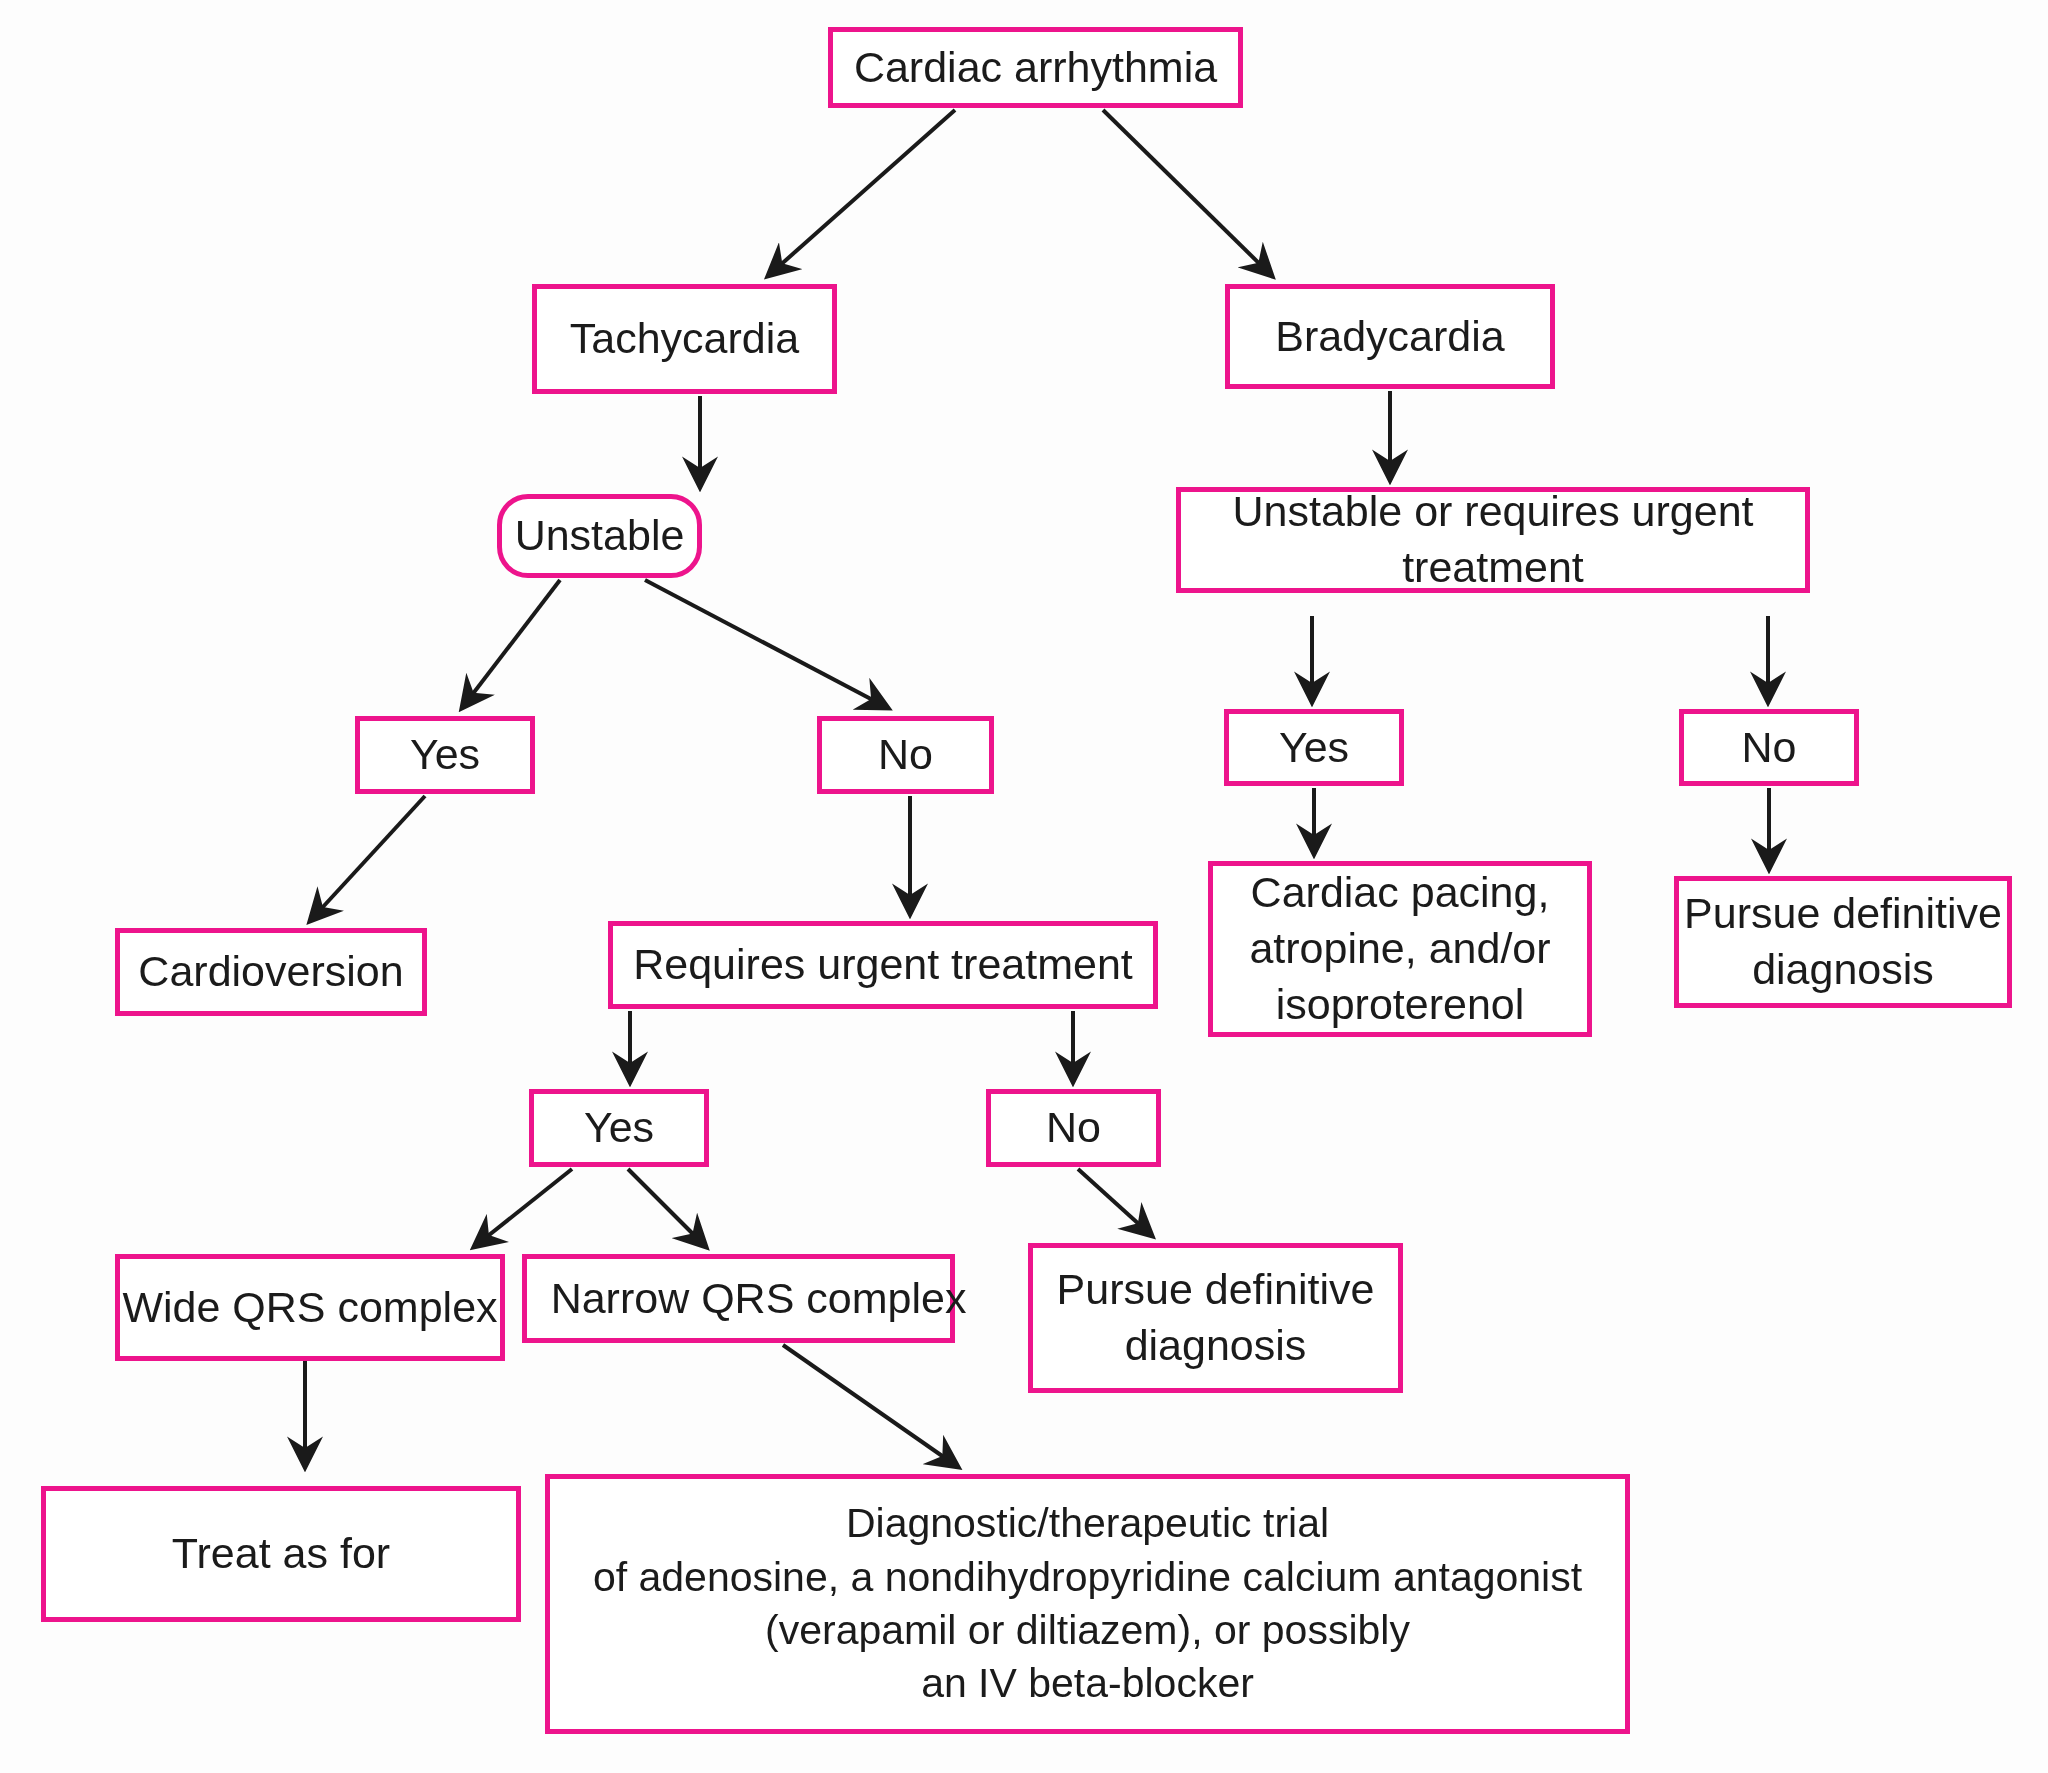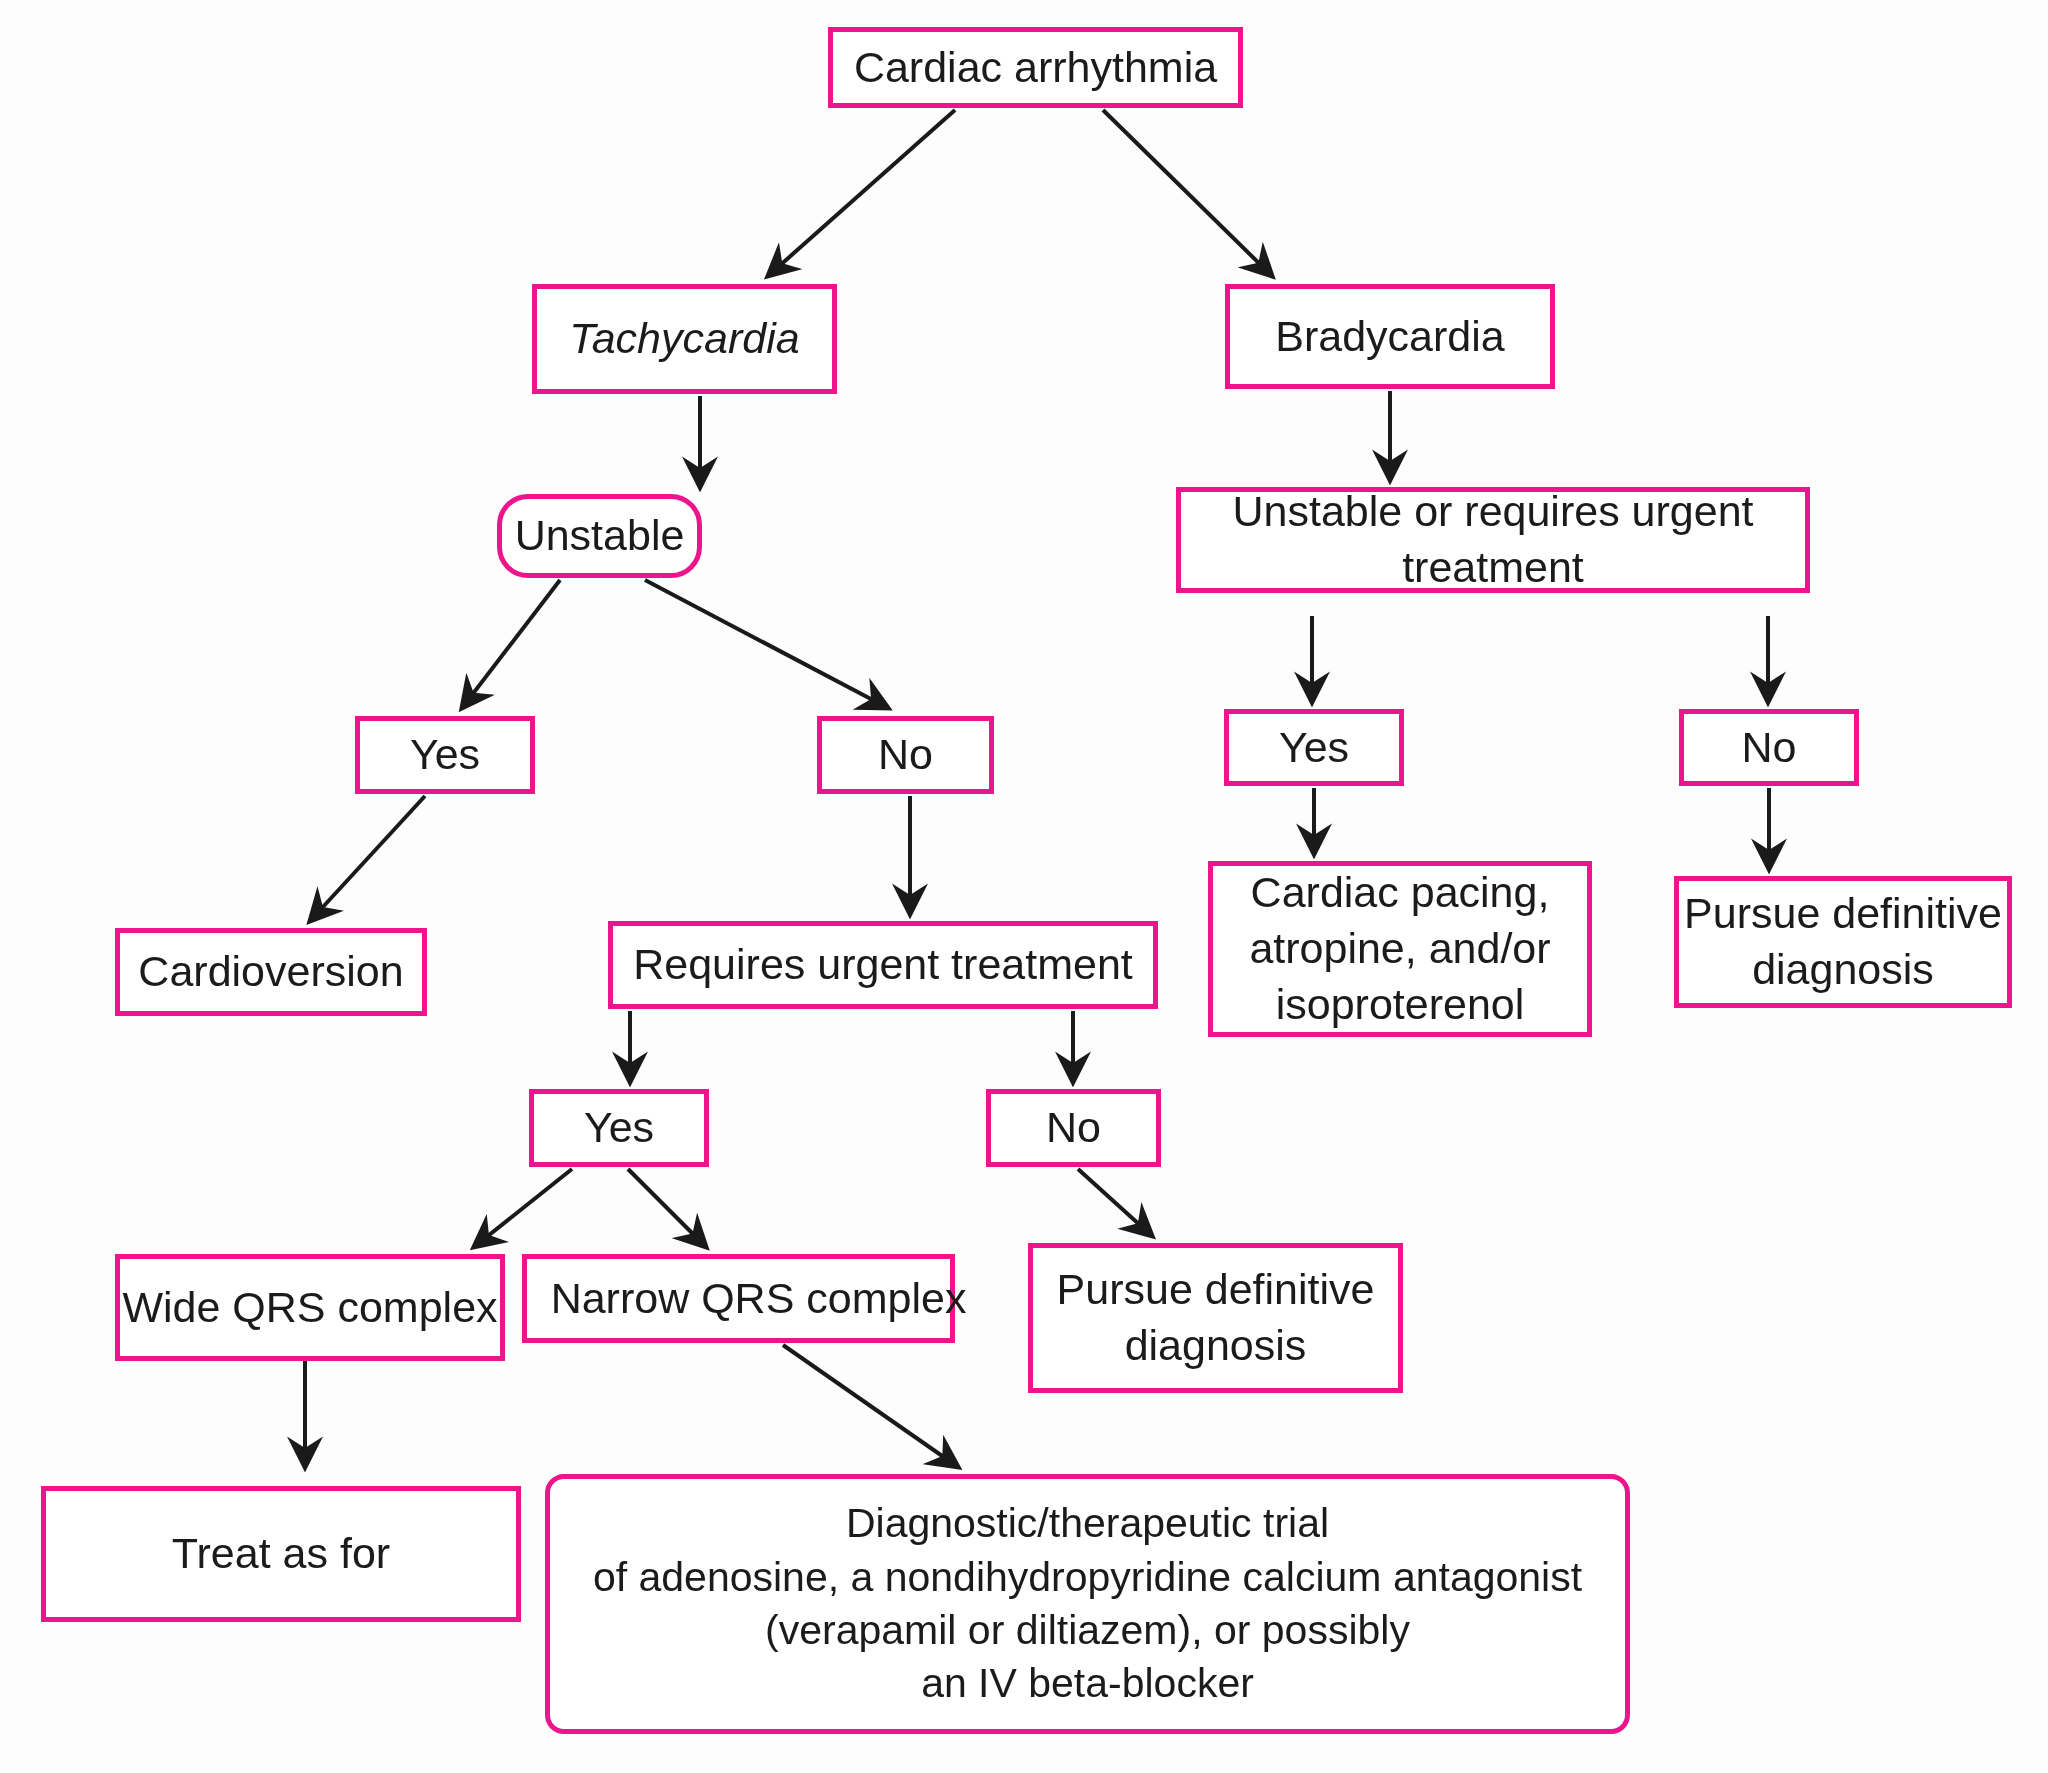--- a/index.html
+++ b/index.html
@@ -70,21 +70,21 @@
       <line x1="1390" y1="391" x2="1390" y2="480" marker-end="url(#arrowhead)"></line>
       <line x1="1312" y1="616" x2="1312" y2="702" marker-end="url(#arrowhead)"></line>
       <line x1="1768" y1="616" x2="1768" y2="702" marker-end="url(#arrowhead)"></line>
       <line x1="1314" y1="788" x2="1314" y2="854" marker-end="url(#arrowhead)"></line>
       <line x1="1769" y1="788" x2="1769" y2="869" marker-end="url(#arrowhead)"></line>
     </svg>
   <div id="nodes">
       <div class="node" style="left: 828px; top: 27px; width: 415px; height: 81px;">
         <div class="line">Cardiac arrhythmia</div>
       </div>
-      <div class="node" style="left: 532px; top: 284px; width: 305px; height: 110px; font-style: italic;">
+      <div class="node" style="left: 532px; top: 284px; width: 305px; height: 110px;">
         <div class="line">Tachycardia</div>
       </div>
       <div class="node" style="left: 1225px; top: 284px; width: 330px; height: 105px;">
         <div class="line">Bradycardia</div>
       </div>
       <div class="node" style="left: 497px; top: 494px; width: 205px; height: 84px; border-radius: 31px;">
         <div class="line">Unstable</div>
       </div>
       <div class="node" style="left: 1176px; top: 487px; width: 634px; height: 106px;">
         <div class="line">Unstable or requires urgent</div>
@@ -129,20 +129,20 @@
         <div class="line">atropine, and/or</div>
         <div class="line">isoproterenol</div>
       </div>
       <div class="node" style="left: 1674px; top: 876px; width: 338px; height: 132px;">
         <div class="line">Pursue definitive</div>
         <div class="line">diagnosis</div>
       </div>
       <div class="node" style="left: 41px; top: 1474px; width: 480px; height: 136px; margin-top: 12px;">
         <div class="line">Treat as for</div>
       </div>
-      <div class="node small-font" style="left: 545px; top: 1474px; width: 1085px; height: 260px; border-radius: 19px;">
+      <div class="node small-font" style="left: 545px; top: 1474px; width: 1085px; height: 260px;">
         <div class="line">Diagnostic/therapeutic trial</div>
         <div class="line">of adenosine, a nondihydropyridine calcium antagonist</div>
         <div class="line">(verapamil or diltiazem), or possibly</div>
         <div class="line">an IV beta-blocker</div>
       </div>
     </div>
 </div>
 
 </body></html>

